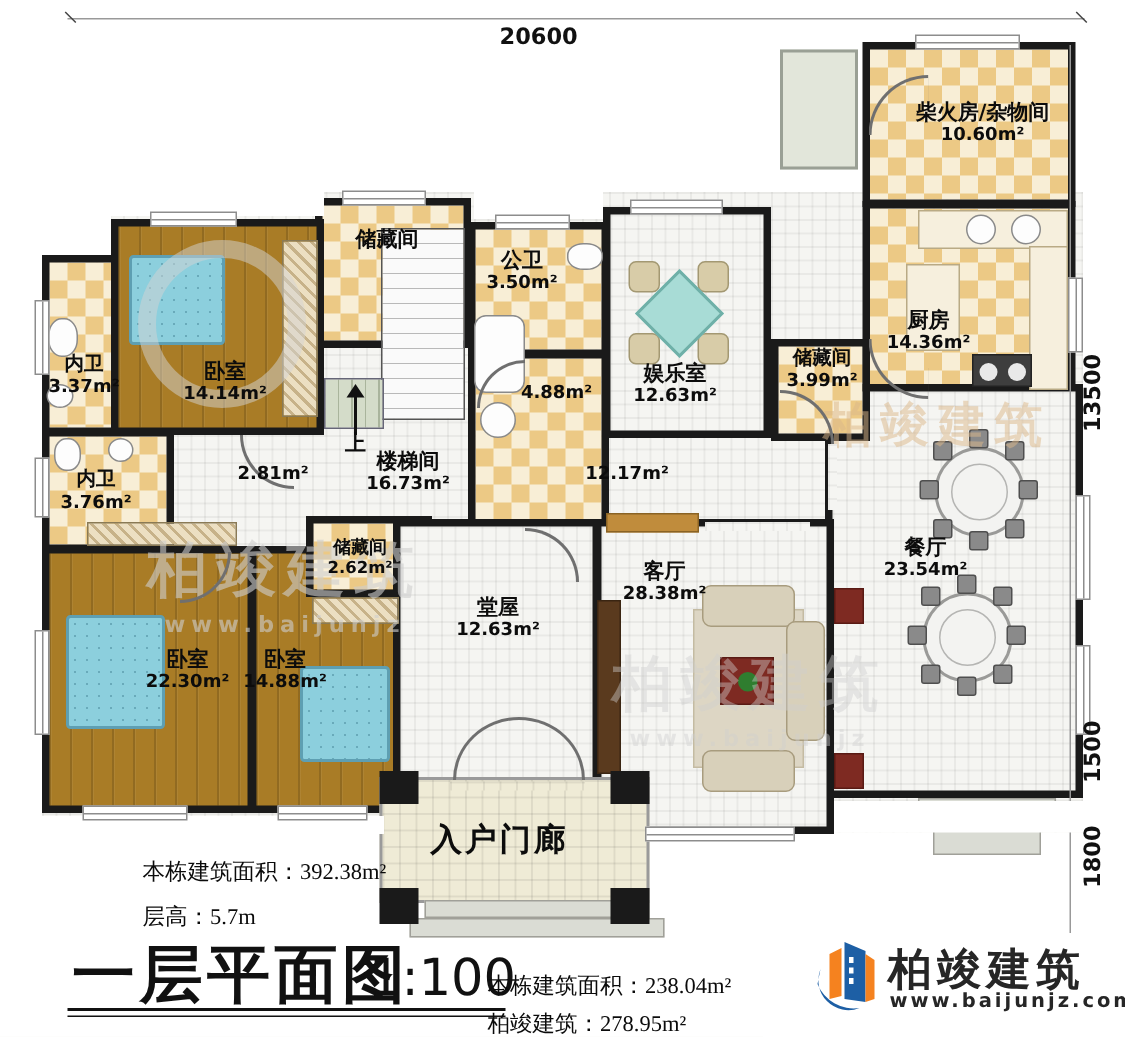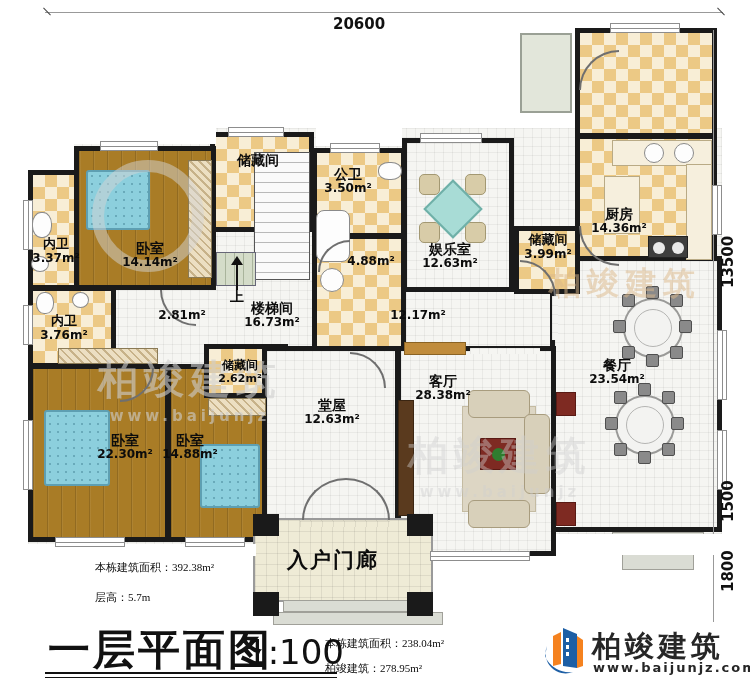--- a/index.html
+++ b/index.html
@@ -68,21 +68,21 @@
   .wm .t { display:block; font-size:40px; letter-spacing:6px; }
   .wm .s { display:block; font-size:15px; letter-spacing:4px; }
   .ring { position:absolute; border:12px solid #d4d4d4; border-radius:50%; opacity:.5; z-index:9; }
   
   .dimline { position:absolute; background:#999; z-index:2; }
   .dimtext { position:absolute; font-weight:bold; font-size:15px; z-index:50; }
   .vdim { position:absolute; font-weight:bold; font-size:15px; z-index:50;
     transform-origin:left top; transform:rotate(-90deg); }
   .tick { position:absolute; width:10px; height:1px; background:#444; transform:rotate(45deg); z-index:3; }
   
-  .fline { position:absolute; font-size:11px; color:#0b0b0b; z-index:60; font-family:"Liberation Serif","DejaVu Serif",serif; }
+  .fline { position:absolute; font-size:15px; color:#0b0b0b; z-index:60; font-family:"Liberation Serif","DejaVu Serif",serif;margin-top:12px; }
   .ftitle { position:absolute; font-size:42px; font-weight:bold; letter-spacing:3px; z-index:60; }
   .fscale { position:absolute; font-size:34px; z-index:60; }
   .uline { position:absolute; background:#111; z-index:60; }
   .logo-name { position:absolute; font-size:29px; font-weight:bold; letter-spacing:4px; color:#262626; z-index:60; }
   .logo-site { position:absolute; font-size:13px; font-weight:bold; letter-spacing:2px; color:#262626; z-index:60; }
   .patch { position:absolute; z-index:10; }
 </style>
 </head>
 <body>
 
@@ -252,20 +252,24 @@
     <span class="s">www.baijunjz</span>
   </div>
   <div class="wm" style="left:340px;top:428px;width:320px;color:#cfcfcf;opacity:.42">
     <span class="t">柏竣建筑</span>
     <span class="s">www.baijunjz</span>
   </div>
   <div class="wm" style="left:510px;top:262px;width:230px;color:#dcb88a;opacity:.5">
     <span class="t" style="font-size:32px">柏竣建筑</span>
   </div>
 
+  <div class="rlbl" style="left:655px;top:82px">
+    <span class="rname">柴火房/杂物间</span>
+    <span class="rarea">10.60m²</span>
+  </div>
   <div class="rlbl" style="left:619px;top:221px">
     <span class="rname">厨房</span>
     <span class="rarea">14.36m²</span>
   </div>
   <div class="rlbl" style="left:548px;top:247px">
     <span class="rname" style="font-size:13px">储藏间</span>
     <span class="rarea">3.99m²</span>
   </div>
   <div class="rlbl" style="left:617px;top:372px">
     <span class="rname">餐厅</span>

